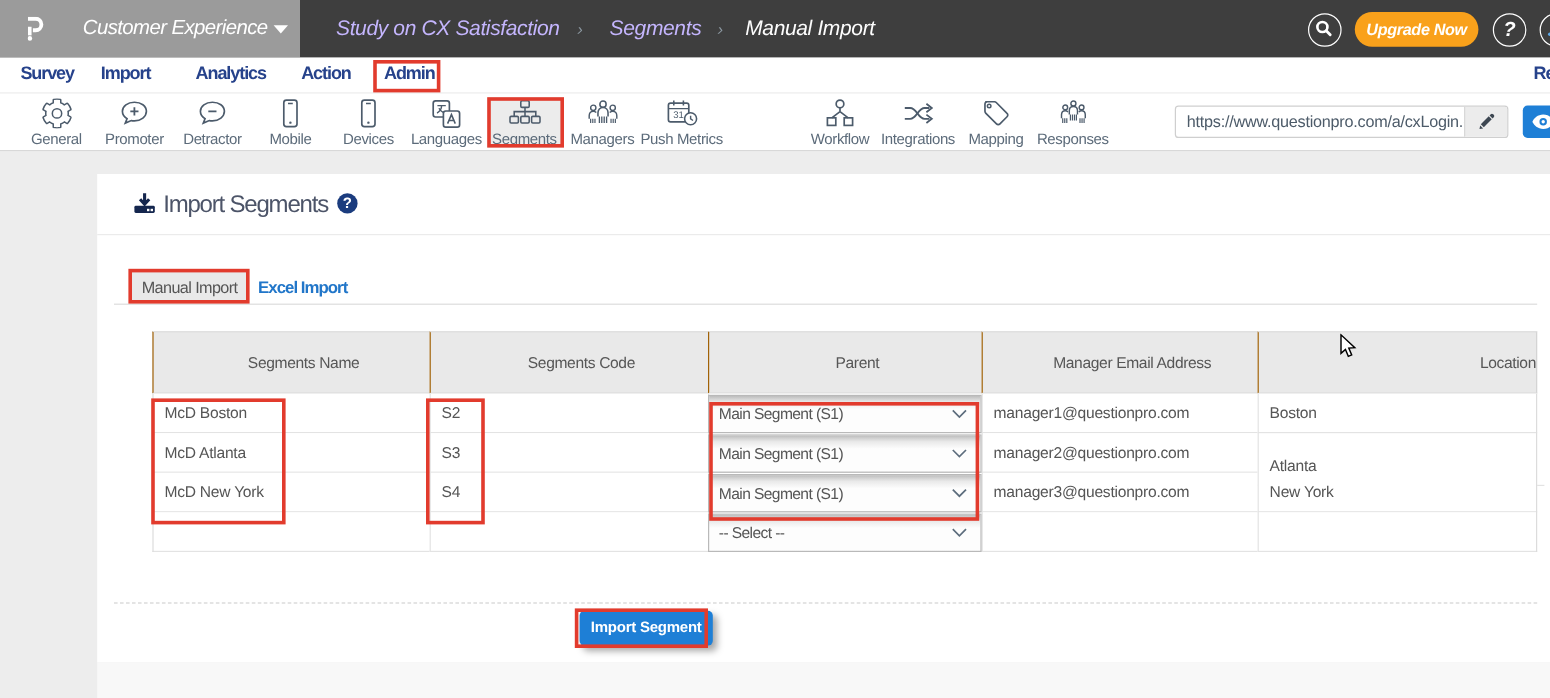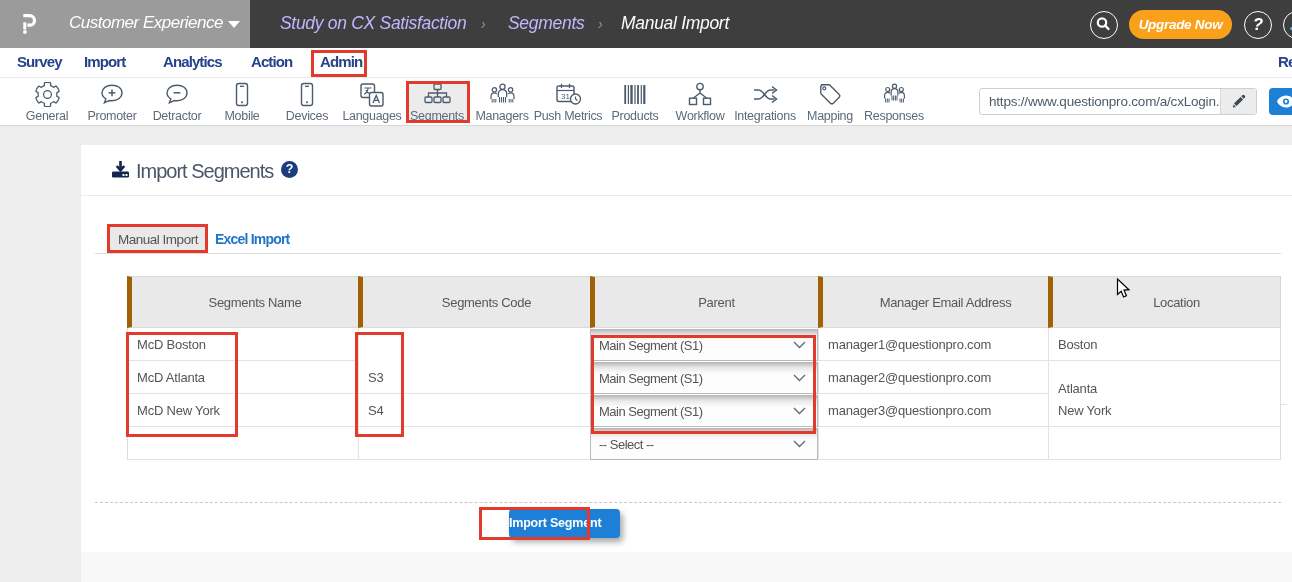--- a/index.html
+++ b/index.html
@@ -38,34 +38,34 @@
   .card { position:absolute; left:81px; top:145px; width:1211px; height:407px; background:#fff; }
   .hdr-title { position:absolute; left:136px; top:160px; font-size:20px; color:#4c5468; letter-spacing:-1px; }
   .hdr-div { position:absolute; left:81px; top:195px; width:1211px; height:1px; background:#ebebeb; }
   .tab-line { position:absolute; left:95px; top:253px; width:1186px; height:1px; background:#dcdcdc; }
   .tab-active { position:absolute; left:110px; top:226px; width:96px; height:27px; background:#e9e9e9; color:#555; font-size:13.5px; text-align:center; line-height:27px; letter-spacing:-0.5px; }
   .tab-excel { position:absolute; left:215px; top:231px; color:#2176c9; font-size:14px; font-weight:700; letter-spacing:-0.8px;text-align:right; }
 
   
   .tbl { position:absolute; left:127px; top:276px; width:1154px; height:184px; }
   .th { position:absolute; top:0; height:52px; background:#e9e9e9; border-top:1px solid #dcdcdc; border-bottom:1px solid #dcdcdc; color:#575757; font-size:13px; text-align:center; line-height:52px; letter-spacing:-0.3px; }
-  .th.bl { border-left:5px solid #a16207;padding-left:20px; }
-  .th.br { border-right:1px solid #d4d4d4; }
+  .th.bl { border-left:1px solid #a16207;padding-left:20px; }
+  .th.br { border-right:1px solid #d4d4d4;text-align:right; }
   .cell { position:absolute; background:#fff; border-bottom:1px solid #e3e3e3; color:#555; font-size:13px; letter-spacing:-0.2px; }
   .cell span { position:absolute; left:10px; top:50%; transform:translateY(-50%); white-space:nowrap; }
   .vline { position:absolute; width:1px; background:#e3e3e3; }
   .sel { position:absolute; border:1px solid #b9b9b9; background:linear-gradient(180deg,#bdbdbd 0,#e9e9e9 5px,#fdfdfd 11px); color:#555; font-size:13px; }
   .sel span { position:absolute; left:8px; top:50%; transform:translateY(-50%); letter-spacing:-0.5px; }
   .sel svg { position:absolute; right:11px; top:50%; margin-top:-4px; }
 
   
   .red { position:absolute; border:3px solid #e23b2d; }
 
   .dashed { position:absolute; left:95px; top:502px; width:1186px; border-top:1px dashed #c9c9c9; }
-  .impbtn { position:absolute; left:509px; top:509px; width:111px; height:29px; background:#1e7fd6; border-radius:4px; color:#fff; font-weight:700; font-size:12.5px; text-align:left; line-height:29px; letter-spacing:-0.2px; box-shadow:3px 4px 6px rgba(0,0,0,0.35); }
+  .impbtn { position:absolute; left:483px; top:509px; width:111px; height:29px; background:#1e7fd6; border-radius:4px; color:#fff; font-weight:700; font-size:12.5px; text-align:center; line-height:29px; letter-spacing:-0.2px; box-shadow:3px 4px 6px rgba(0,0,0,0.35); }
   .below-card { position:absolute; left:81px; top:552px; width:1211px; height:30px; background:#f8f8f8; }
 </style>
 </head>
 <body>
 
 <div class="topbar">
   <div class="brand">
     <svg class="abs" style="left:23px;top:14px" width="14" height="21" viewBox="0 0 14 21">
       <path d="M0.3 1.6 H6.7 A4.8 4.8 0 0 1 6.7 11.2 H4.4" fill="none" stroke="#fff" stroke-width="3.2"></path>
       <rect x="0.3" y="8.3" width="3" height="7.2" fill="#fff"></rect>
@@ -181,34 +181,20 @@
         <rect x="2" y="4" width="17" height="15.5" rx="1.8" fill="none" stroke="#4c5b6b" stroke-width="1.4"></rect>
         <line x1="6.5" y1="1.8" x2="6.5" y2="6" stroke="#4c5b6b" stroke-width="1.3"></line>
         <line x1="14.5" y1="1.8" x2="14.5" y2="6" stroke="#4c5b6b" stroke-width="1.3"></line>
         <line x1="2" y1="8.5" x2="19" y2="8.5" stroke="#4c5b6b" stroke-width="1.2"></line>
         <text x="6" y="16.5" font-size="8" fill="#4c5b6b" font-family="Liberation Sans">31</text>
         <circle cx="20.5" cy="17" r="5" fill="#fff" stroke="#4c5b6b" stroke-width="1.3"></circle>
         <path d="M20.5 14.5 V17 l2 1.4" fill="none" stroke="#4c5b6b" stroke-width="1.2"></path>
       </svg>
     <span class="lbl">Push Metrics</span>
   </div>
-  <div class="tool" style="left:590px">
-    <svg width="26" height="25" viewBox="0 0 26 25">
-        <g stroke="#4c5b6b">
-          <line x1="3.2" y1="3" x2="3.2" y2="22" stroke-width="1.8"></line>
-          <line x1="6.4" y1="3" x2="6.4" y2="22" stroke-width="1.2"></line>
-          <line x1="9.5" y1="3" x2="9.5" y2="22" stroke-width="2.4"></line>
-          <line x1="13" y1="3" x2="13" y2="22" stroke-width="1.2"></line>
-          <line x1="16" y1="3" x2="16" y2="22" stroke-width="1.8"></line>
-          <line x1="19.3" y1="3" x2="19.3" y2="22" stroke-width="1.2"></line>
-          <line x1="22.3" y1="3" x2="22.3" y2="22" stroke-width="2.2"></line>
-        </g>
-      </svg>
-    <span class="lbl">Products</span>
-  </div>
   <div class="tool" style="left:655px">
     <svg width="26" height="25" viewBox="0 0 26 25">
         <circle cx="13" cy="4.6" r="3.2" fill="none" stroke="#4c5b6b" stroke-width="1.4"></circle>
         <path d="M13 7.8 V11 M13 11 L6.2 16.2 M13 11 L19.8 16.2" fill="none" stroke="#4c5b6b" stroke-width="1.4"></path>
         <rect x="2.5" y="16.2" width="7" height="6.3" fill="none" stroke="#4c5b6b" stroke-width="1.4"></rect>
         <rect x="16.5" y="16.2" width="7" height="6.3" fill="none" stroke="#4c5b6b" stroke-width="1.4"></rect>
       </svg>
     <span class="lbl">Workflow</span>
   </div>
   <div class="tool" style="left:720px">
@@ -282,20 +268,23 @@
 
   <div class="th bl" style="left:0;width:231px">Segments Name</div>
   <div class="th bl" style="left:231px;width:232px">Segments Code</div>
   <div class="th bl" style="left:463px;width:228px">Parent</div>
   <div class="th bl" style="left:691px;width:230px">Manager Email Address</div>
   <div class="th bl br" style="left:921px;width:233px">Location</div>
 
   <div class="cell" style="left:0;top:52px;width:231px;height:33px">
       <span>McD Boston</span>
     </div>
+  <div class="cell" style="left:231px;top:52px;width:232px;height:33px">
+      <span>S2</span>
+    </div>
   <div class="cell" style="left:463px;top:52px;width:228px;height:33px"></div>
   <div class="cell" style="left:691px;top:52px;width:230px;height:33px">
       <span>manager1@questionpro.com</span>
     </div>
   <div class="cell" style="left:921px;top:52px;width:233px;height:33px">
       <span>Boston</span>
     </div>
 
   <div class="cell" style="left:0;top:85px;width:231px;height:33px">
       <span>McD Atlanta</span>

